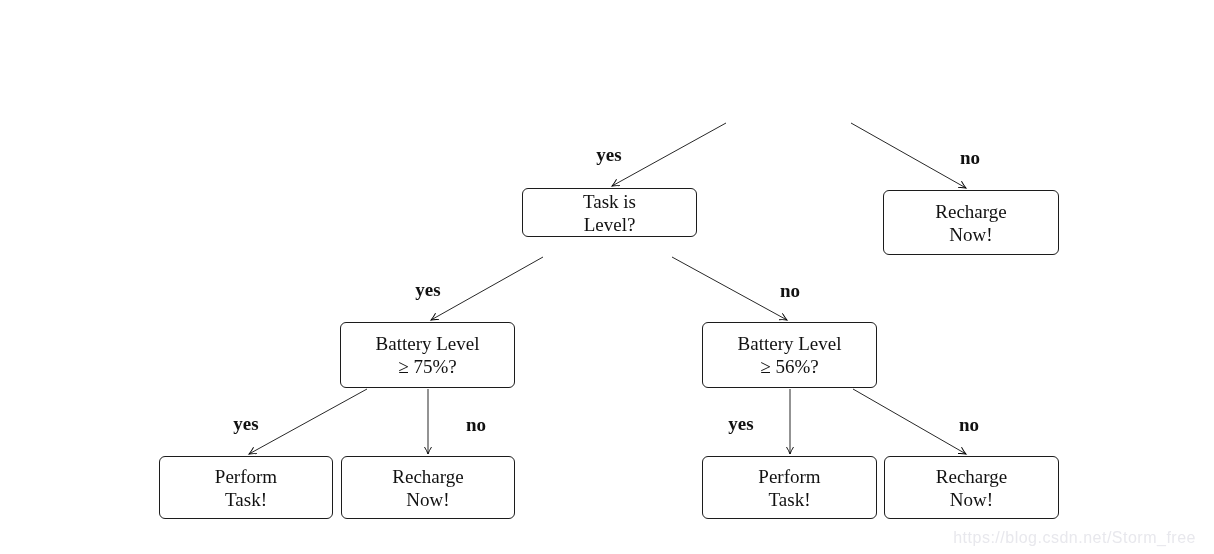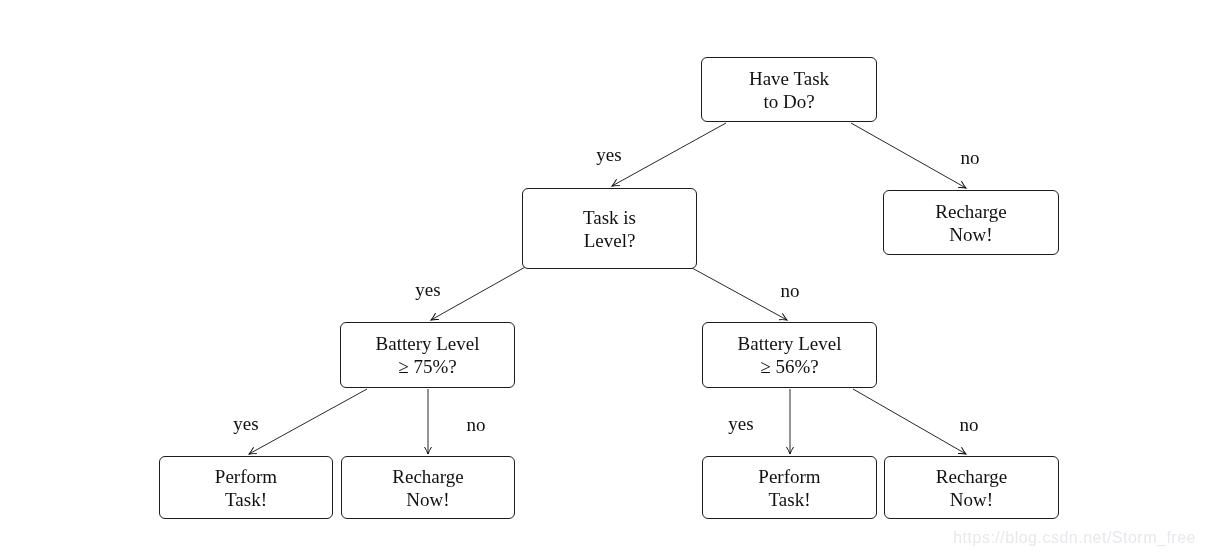--- a/index.html
+++ b/index.html
@@ -26,34 +26,35 @@
     line-height:23px;
     color:#111111;
   }
   .edge-label{
     position:absolute;
     transform:translate(-50%,-50%);
     font-size:19px;
     color:#111111;
     background:transparent;
     white-space:nowrap;
+    font-weight:bold;
   }
   .watermark{
     position:absolute;
     top:529px;
     right:18px;
     font-family:"Liberation Sans","DejaVu Sans",sans-serif;
     font-size:16px;
     letter-spacing:0.5px;
     color:#e8e8ed;
     white-space:nowrap;
   }
   
   .n-root        {left:701px;top:57px; width:176px;height:65px;}
-  .n-urgent      {left:522px;top:188px;width:175px;height:81px;}
+  .n-urgent      {left:522px;top:188px;width:175px;height:49px;}
   .n-recharge-top{left:883px;top:190px;width:176px;height:65px;}
   .n-battery10   {left:340px;top:322px;width:175px;height:66px;}
   .n-battery30   {left:702px;top:322px;width:175px;height:66px;}
   .n-perform-l   {left:159px;top:456px;width:174px;height:63px;}
   .n-recharge-l  {left:341px;top:456px;width:174px;height:63px;}
   .n-perform-r   {left:702px;top:456px;width:175px;height:63px;}
   .n-recharge-r  {left:884px;top:456px;width:175px;height:63px;}
 </style>
 </head>
 <body>
@@ -71,24 +72,20 @@
       <line x1="851" y1="123" x2="966" y2="188" marker-end="url(#arrowtip)"></line>
       <line x1="543" y1="257" x2="431" y2="320" marker-end="url(#arrowtip)"></line>
       <line x1="672" y1="257" x2="787" y2="320" marker-end="url(#arrowtip)"></line>
       <line x1="367" y1="389" x2="249" y2="454" marker-end="url(#arrowtip)"></line>
       <line x1="428" y1="389" x2="428" y2="454" marker-end="url(#arrowtip)"></line>
       <line x1="790" y1="389" x2="790" y2="454" marker-end="url(#arrowtip)"></line>
       <line x1="853" y1="389" x2="966" y2="454" marker-end="url(#arrowtip)"></line>
     </g>
   </svg>
 
-  <div class="node n-root">
-    <span>Have Task</span>
-    <span>to Do?</span>
-  </div>
 
   <div class="node n-urgent">
     <span>Task is</span>
     <span>Level?</span>
   </div>
 
   <div class="node n-recharge-top">
     <span>Recharge</span>
     <span>Now!</span>
   </div>

